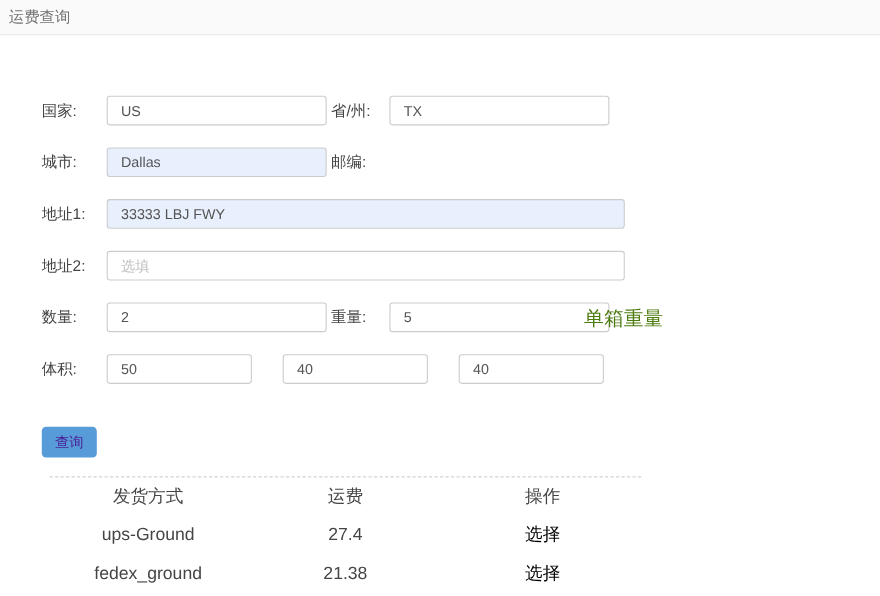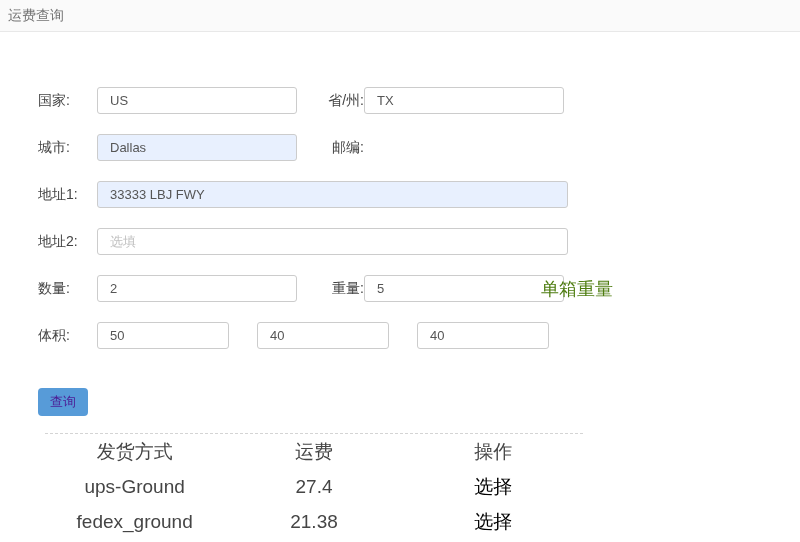--- a/index.html
+++ b/index.html
@@ -27,23 +27,22 @@
     margin-bottom: 20px;
   }
   .row-1 { margin-top: 55px; }
   .form-label {
     font-size: 14px;
     color: #444;
     width: 59px;
     flex: 0 0 auto;
   }
   .form-label.second {
-    margin-left: 14px;
+    margin-left: 4px;
     width: 53px;
-    text-align: right;
   }
   .txt-input {
     height: 27px;
     width: 200px;
     border: 1px solid #ccc;
     border-radius: 3px;
     padding: 0 12px;
     font-size: 13px;
     color: #555;
     background: #fff;
@@ -77,21 +76,21 @@
   .divider {
     margin: 17px 0 0 7px;
     width: 538px;
     border-top: 1px dashed #d4d4d4;
   }
   .result-table {
     margin-left: 7px;
     width: 538px;
     border-collapse: collapse;
     table-layout: fixed;
-    font-size: 19px;
+    font-size: 16px;
     color: #454545;
   }
   .result-table th, .result-table td {
     height: 35px;
     text-align: center;
     font-weight: normal;
     vertical-align: middle;
   }
   .action-link { cursor: pointer; color: #000000; }
 </style>

